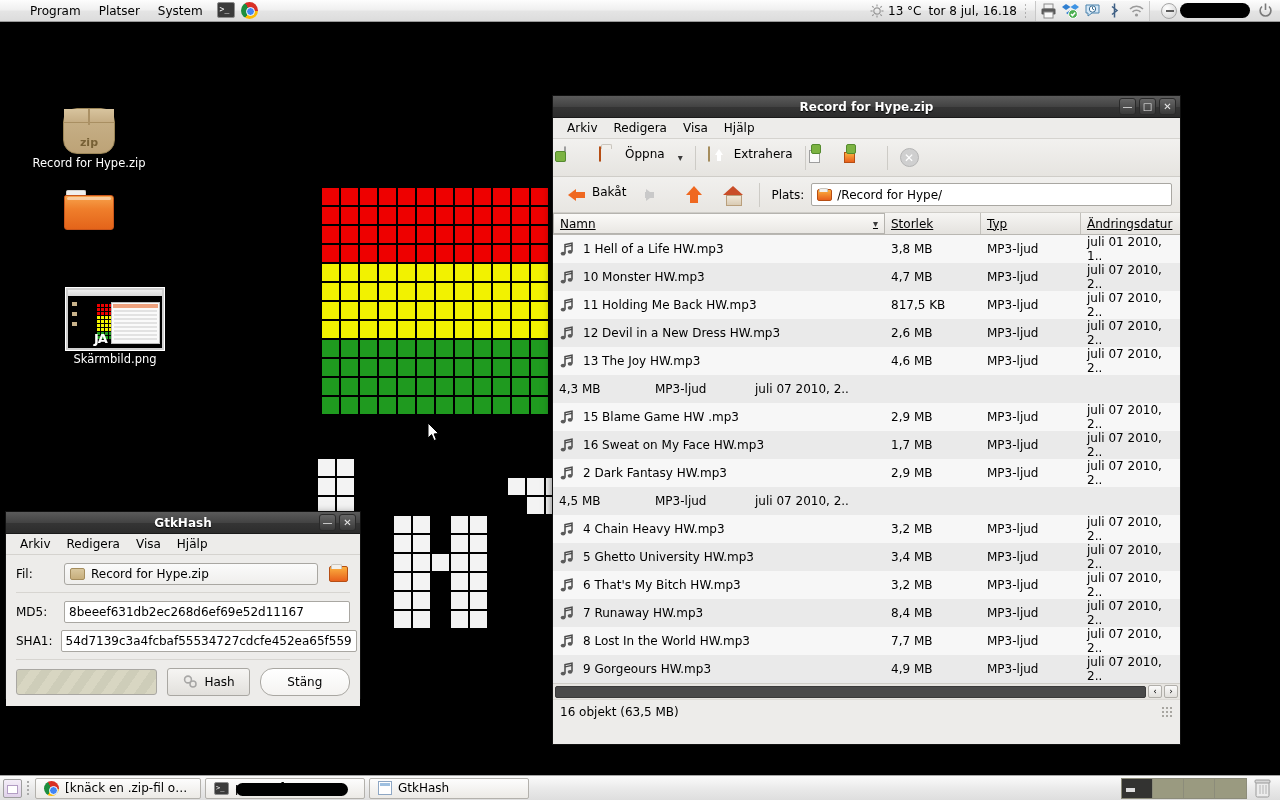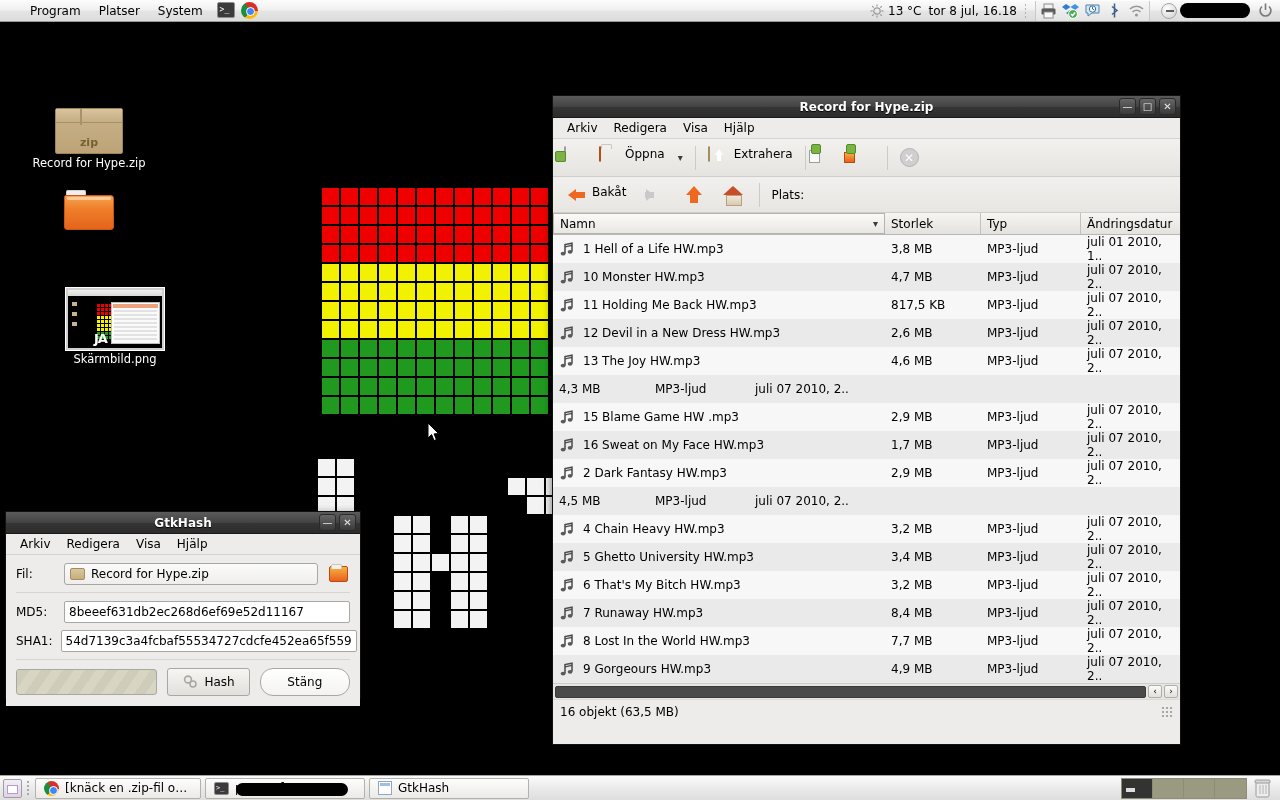--- a/index.html
+++ b/index.html
@@ -63,23 +63,23 @@
     position: relative;}
   .arrow-circle::after{content:"";position:absolute;left:4px;top:6px;width:8px;height:2px;background:#5a5a5a;}
   .power-ic { width: 17px; height: 17px; }
 
   
   .desk-icon { position: absolute; width: 118px; text-align: center; }
   .desk-icon .lbl {
     color: #fff; font-size: 11.5px; margin-top: 3px; text-shadow: 0 1px 2px #000;
     line-height: 13px;
   }
-  .zip-glyph { width: 68px; height: 46px; margin: 0 auto; position: relative;
+  .zip-glyph { width: 52px; height: 46px; margin: 0 auto; position: relative;
     background: linear-gradient(to bottom,#c9b38b,#bda377);
-    border-radius: 2px; border:1px solid #9b8557; }
+    border-radius: 14px; border:1px solid #9b8557; }
   .zip-glyph .flap { position:absolute; left:0; top:0; width:100%; height:14px;
     background: linear-gradient(to bottom,#d8c49e,#c5ad84); border-bottom:1px solid #a98f62;}
   .zip-glyph .seam { position:absolute; left:24px; top:0; width:2px; height:16px; background:#ab9165;}
   .zip-glyph .ztxt { position:absolute; bottom:4px; left:0; width:100%; text-align:center;
     font-size:11px; color:#776035; font-weight:bold;}
   .folder-glyph { width:50px;height:40px;margin:0 auto;position:relative; }
   .folder-glyph .tab { position:absolute; left:2px; top:0; width:20px;height:7px;
     background:#f0efed; border:1px solid #d3d0cb; border-bottom:none; border-radius:2px 2px 0 0;}
   .folder-glyph .body { position:absolute; left:0; top:5px; width:50px;height:35px;
     background: linear-gradient(to bottom,#f7a24b 0%, #ef7e2b 40%, #e4641a 100%);
@@ -166,21 +166,21 @@
   .home-ic{position:absolute;left:2px;top:1px;width:0;height:0;border-left:10px solid transparent;
     border-right:10px solid transparent;border-bottom:9px solid #c94d28;}
   .home-ic::after{content:"";position:absolute;left:-7px;top:9px;width:14px;height:9px;
     background:linear-gradient(to bottom,#f0e7d8,#d9cbb4);border:1px solid #b99f7c;}
   .loc-entry{flex:1;height:23px;background:#fff;border:1px solid #a9a7a2;border-radius:2px;
     display:flex;align-items:center;gap:5px;padding:0 5px;font-size:12px;}
   .loc-entry .folder-ic{width:15px;height:12px;}
   .loc-entry .folder-ic::before{width:7px;height:3px;top:-2px;}
 
   .fr-listhead{display:flex;height:22px;background:linear-gradient(to bottom,#f6f5f3,#e4e2de);
-    border-bottom:1px solid #b9b7b2;font-size:12px;}
+    border-bottom:1px solid #b9b7b2;font-size:12px;text-decoration:underline;}
   .fr-listhead .cell{display:flex;align-items:center;padding:0 6px;
     border-right:1px solid #c3c1bc; position:relative;}
   .fr-listhead .cell.sorted{background:linear-gradient(to bottom,#fbfaf8,#e9e7e3);
     border:1px solid #b5b3ae; margin:0 0 0 0; justify-content:space-between;}
   .fr-list{background:#fff; overflow:hidden;}
   .fr-row{display:flex;height:28px;align-items:center;font-size:12px;}
   .fr-row.alt{background:#eaeaea;}
   .fr-row.norm{background:#f7f7f7;}
   .c-name{width:332px;display:flex;align-items:center;gap:7px;padding-left:6px;}
   .c-size{width:96px;padding-left:6px;}
@@ -742,20 +742,24 @@
             <span class="arrow-u"></span>
           </span>
       </div>
       <div class="tb-btn">
         <span class="nav-ic">
             <span class="home-ic"></span>
           </span>
       </div>
       <div class="tb-sep"></div>
       <span>Plats:</span>
+      <div class="loc-entry">
+        <span class="folder-ic"></span>
+        <span>/Record for Hype/</span>
+      </div>
     </div>
 
     <div class="fr-listhead">
       <div class="cell sorted" style="width:332px">
         <span>Namn</span>
         <span class="chev">▾</span>
       </div>
       <div class="cell" style="width:96px">
         <span>Storlek</span>
       </div>

